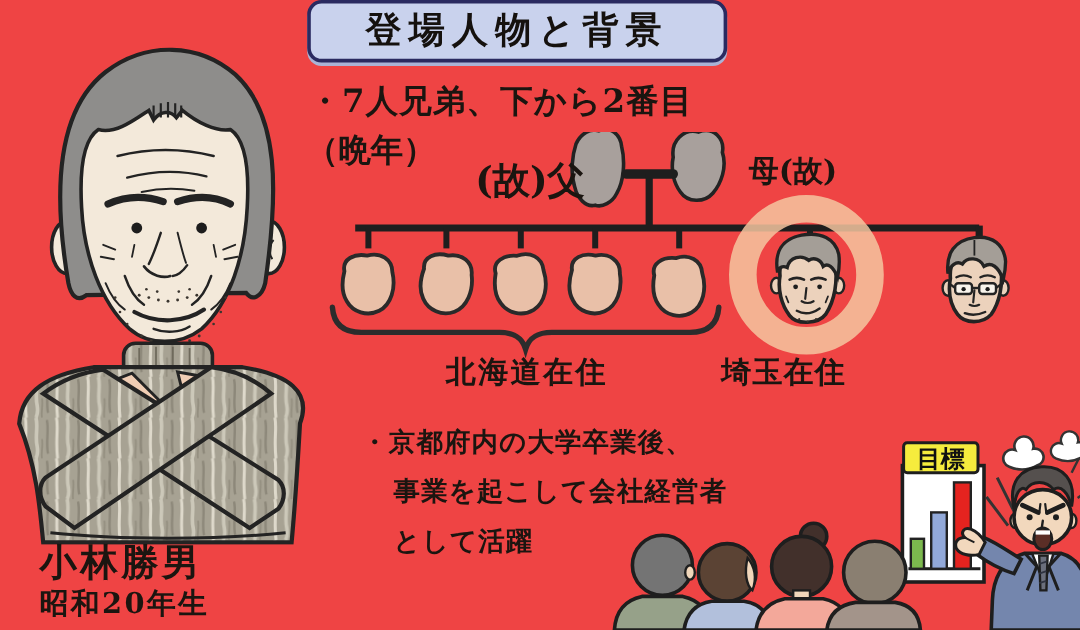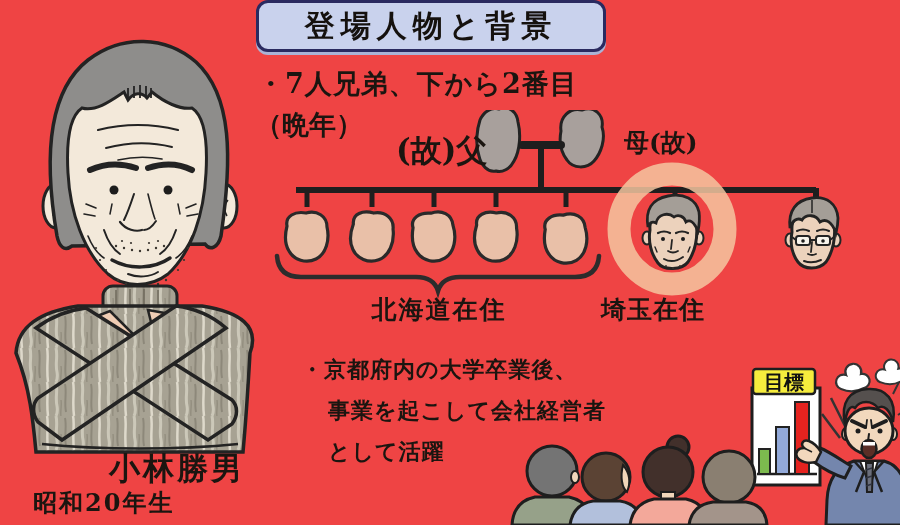--- a/index.html
+++ b/index.html
@@ -21,21 +21,21 @@
   }
   #bullet-siblings{left:257px;top:66px;font-size:27px;letter-spacing:1px;}
   #era-label{left:255px;top:107px;font-size:27px;}
   #father-label{left:396px;top:130px;width:84px;text-align:right;font-size:31px;}
   #mother-label{left:624px;top:126px;font-size:25px;}
   #label-hokkaido{left:345px;top:293px;width:188px;text-align:center;font-size:25px;letter-spacing:2px;}
   #label-saitama{left:601px;top:293px;width:144px;text-align:left;font-size:25px;letter-spacing:1px;}
   #label-chiba{left:740px;top:293px;width:144px;text-align:center;font-size:25px;letter-spacing:1px;}
   #career-block{position:absolute;left:257px;top:349px;font-size:22px;font-weight:bold;line-height:41px;letter-spacing:1px;margin-left:44px;}
   #career-block .indent{padding-left:27px;}
-  #char-name{left:33px;top:448px;width:212px;text-align:right;font-size:31px;letter-spacing:3px;}
+  #char-name{left:33px;top:448px;width:212px;text-align:left;font-size:31px;letter-spacing:3px;}
   #char-birth{left:33px;top:487px;width:212px;font-size:24px;letter-spacing:2px;}
   svg{display:block;}
 </style>
 </head>
 <body>
 
 <div id="stage">
 
   <svg class="abs" style="left:0;top:8px" width="262" height="446" viewBox="0 0 262 446">
     <defs>

